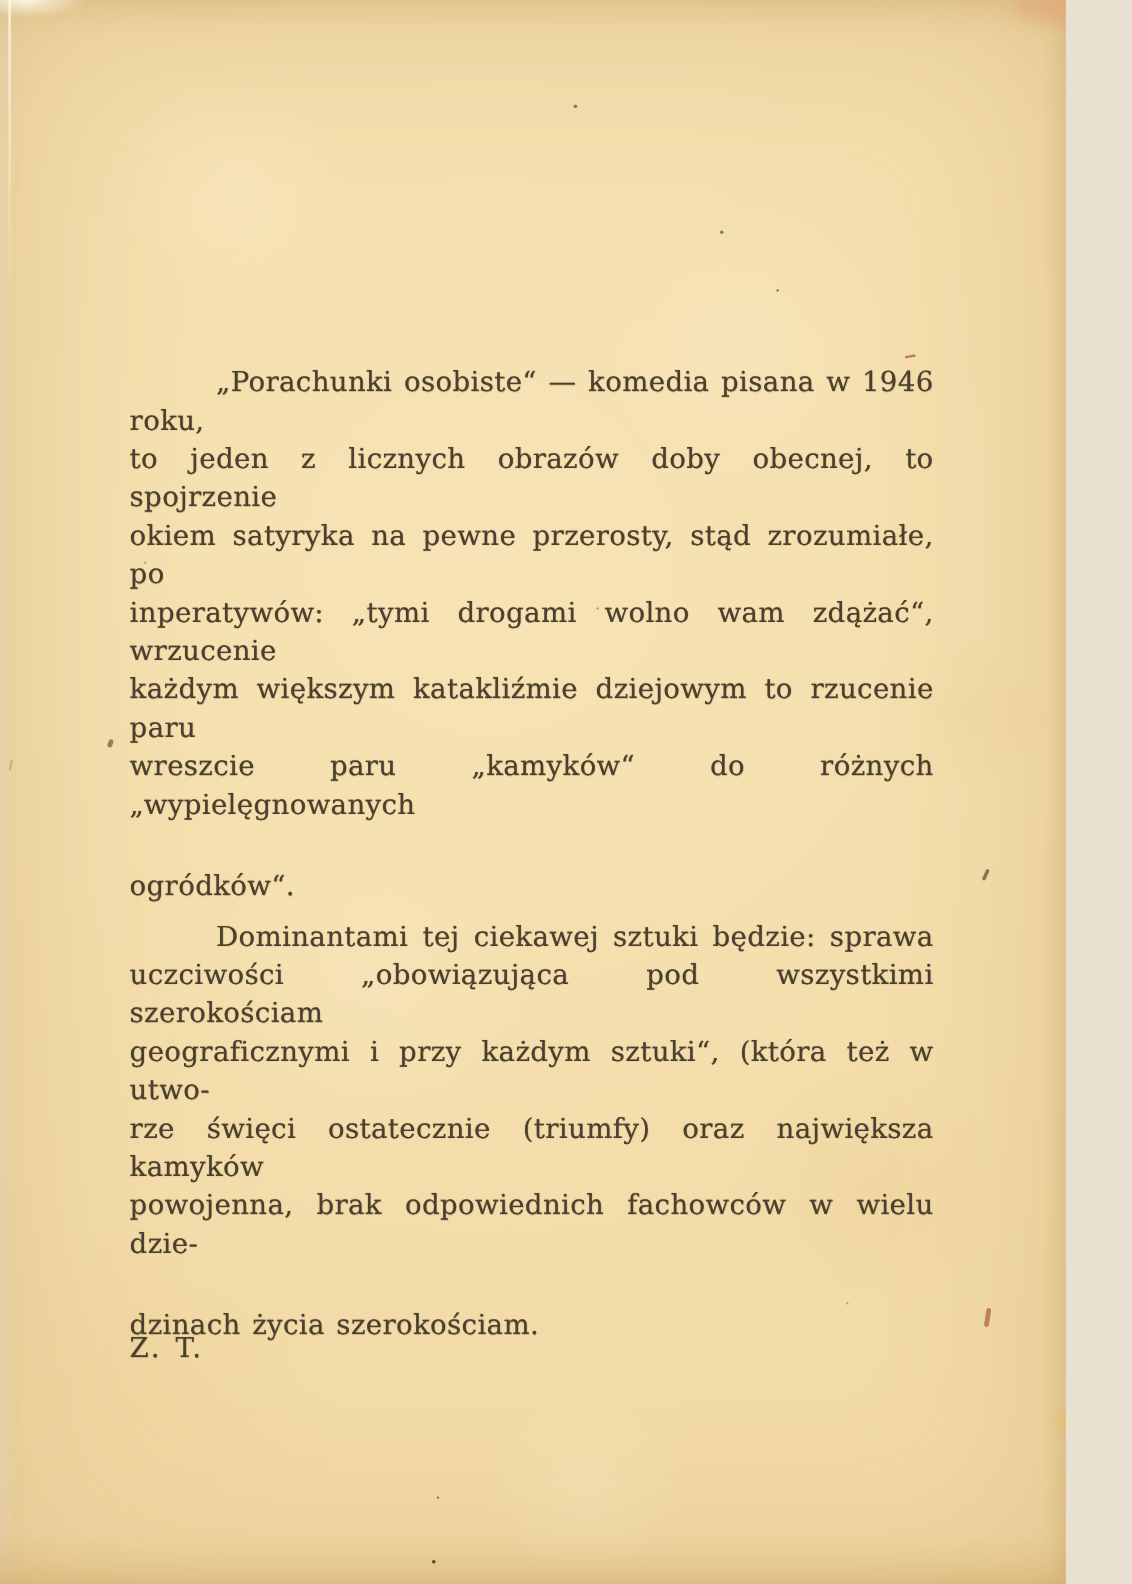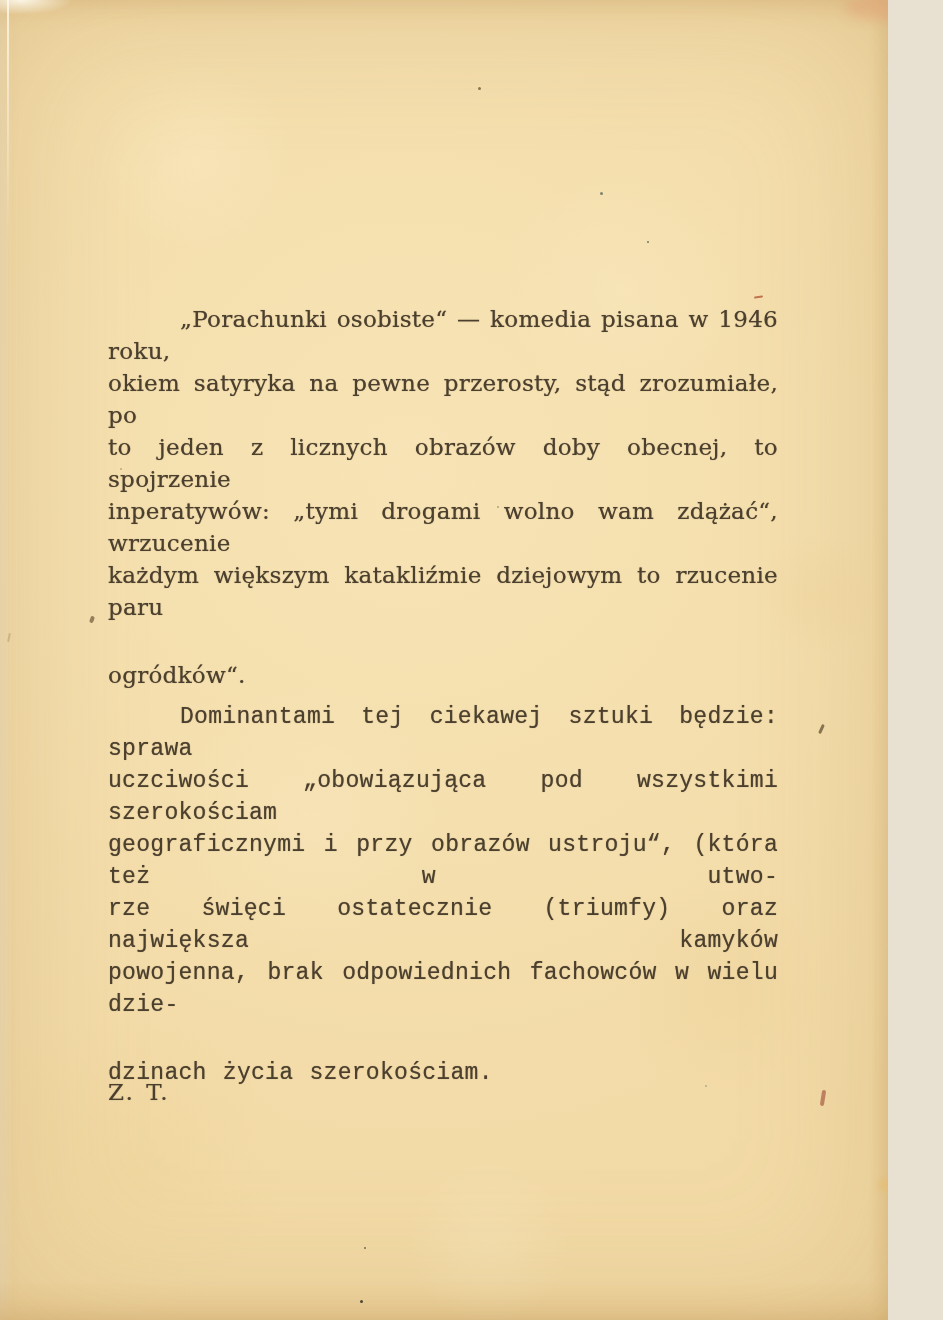--- a/index.html
+++ b/index.html
@@ -73,21 +73,21 @@
   }
   .line {
     text-align: justify;
     text-align-last: justify;
   }
   .line.last {
     text-align-last: left;
     margin-top: 36px;
   }
   .line.indent { text-indent: 72px; }
-  .para2 { margin-top: 10px; font-family: Liberation Mono, monospace; }
+  .para2 { margin-top: 10px; }
   .signature {
     margin-top: -13px;
     padding-right: 50px;
     letter-spacing: 2px;
   }
   .speck { position: absolute; pointer-events: none; }
   .s1  { left: 478px; top:  87px; width: 3px;  height: 3px;  background:#8a7350; border-radius:50%; }
   .s2  { left: 600px; top: 192px; width: 3px;  height: 3px;  background:#5f6a5e; border-radius:50%; opacity:.8; }
   .s3  { left: 647px; top: 241px; width: 2px;  height: 2px;  background:#6f7866; border-radius:50%; }
   .s4  { left: 754px; top: 296px; width: 9px;  height: 2px;  background:#b4643e; border-radius:2px; transform:rotate(-10deg); opacity:.85; }
@@ -109,31 +109,32 @@
 
   <div class="crease-left"></div>
   <div class="corner-light"></div>
   <div class="stain-top-right"></div>
   <div class="stain-yellow"></div>
 
   <div class="text-block">
 
     <div class="para">
       <div class="line indent">„Porachunki osobiste“ — komedia pisana w 1946 roku,</div>
+      <div class="line">to jeden z licznych obrazów doby obecnej, to spojrzenie</div>
       <div class="line">okiem satyryka na pewne przerosty, stąd zrozumiałe, po</div>
-      <div class="line">to jeden z licznych obrazów doby obecnej, to spojrzenie</div>
       <div class="line">inperatywów: „tymi drogami wolno wam zdążać“, wrzucenie</div>
       <div class="line">każdym większym katakliźmie dziejowym to rzucenie paru</div>
+      <div class="line">wreszcie paru „kamyków“ do różnych „wypielęgnowanych</div>
       <div class="line last">ogródków“.</div>
     </div>
 
     <div class="para para2">
       <div class="line indent">Dominantami tej ciekawej sztuki będzie: sprawa</div>
       <div class="line">uczciwości „obowiązująca pod wszystkimi szerokościam</div>
-      <div class="line">geograficznymi i przy obrazów ustroju“, (która też w utwo-</div>
+      <div class="line">geograficznymi i przy każdym sztuki“, (która też w utwo-</div>
       <div class="line">rze święci ostatecznie (triumfy) oraz największa kamyków</div>
       <div class="line">powojenna, brak odpowiednich fachowców w wielu dzie-</div>
       <div class="line last">dzinach życia szerokościam.</div>
     </div>
 
     <div class="signature">Z. T.</div>
 
   </div>
 
   <div>

